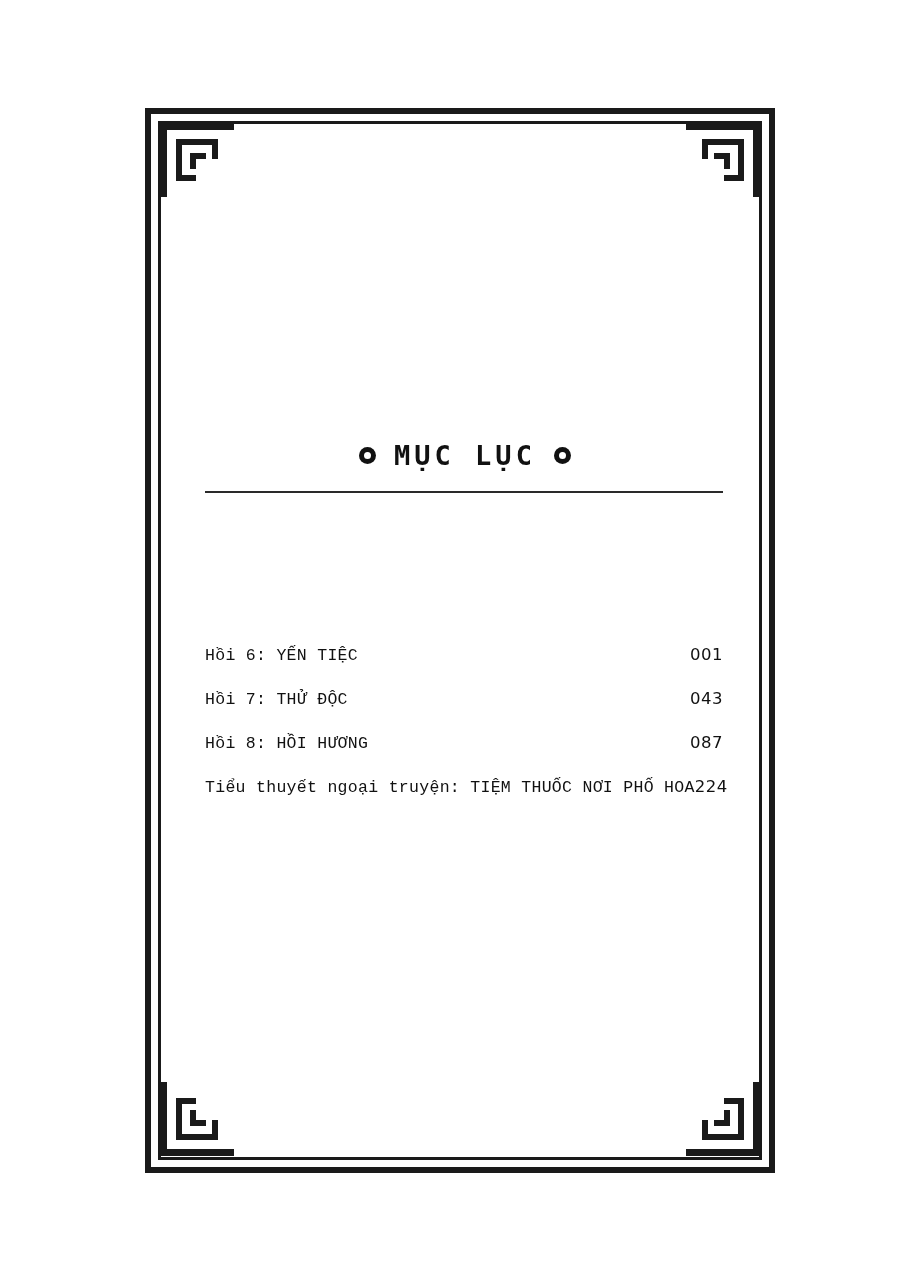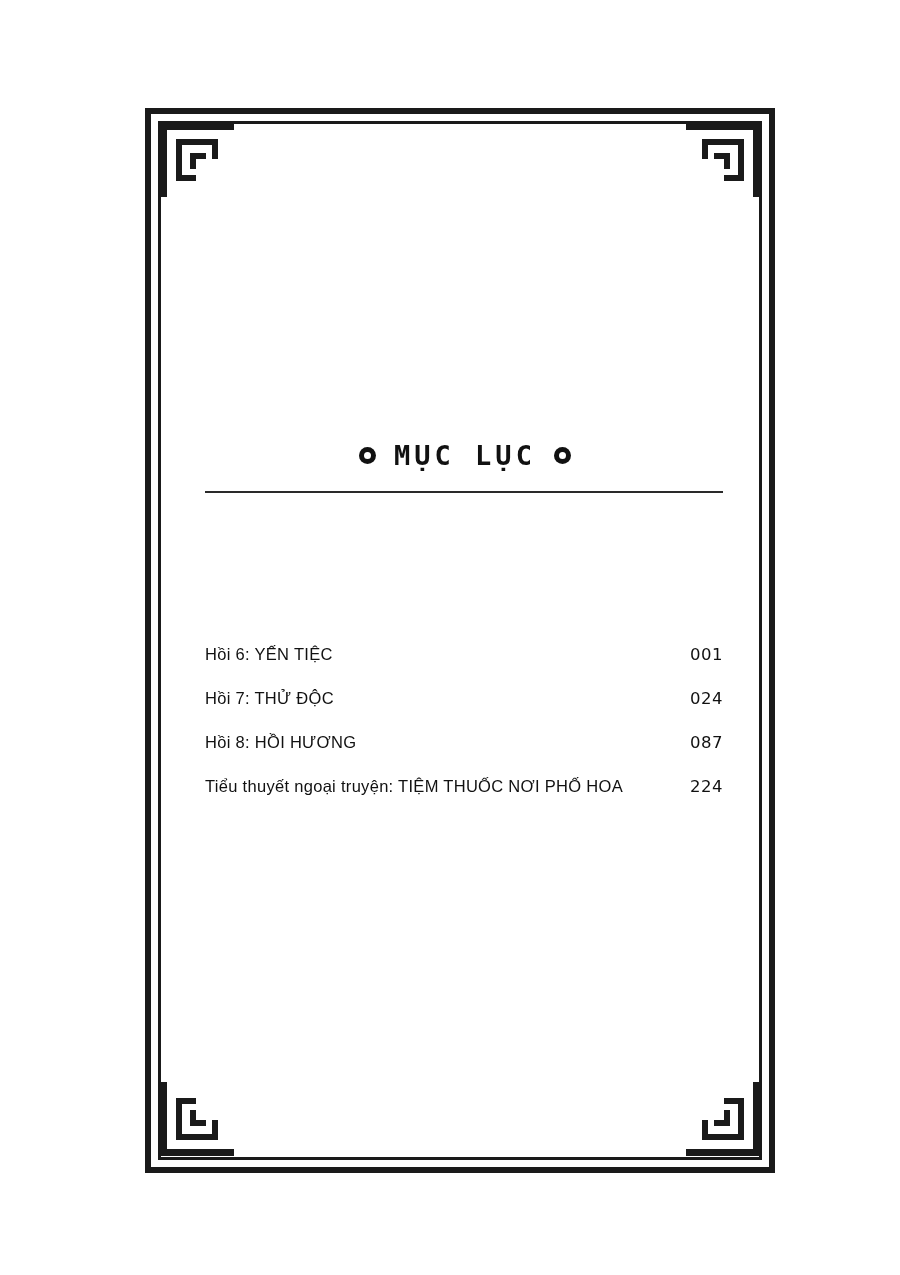--- a/index.html
+++ b/index.html
@@ -120,21 +120,21 @@
     top: 645px;
     width: 518px;
   }
   .toc-row {
     display: flex;
     align-items: baseline;
     justify-content: space-between;
     height: 44px;
   }
   .toc-title {
-    font-family: Liberation Sans, sans-serif;
+    font-family: Liberation Mono, monospace;
     font-size: 16.5px;
     color: #111111;
     letter-spacing: 0.3px;
     white-space: nowrap;
   }
   .toc-page {
     font-family: "DejaVu Sans", sans-serif;
     font-size: 16.5px;
     color: #111111;
     letter-spacing: 0.5px;
@@ -201,21 +201,21 @@
 
   <div class="toc">
 
     <div class="toc-row">
       <span class="toc-title">Hồi 6: YẾN TIỆC</span>
       <span class="toc-page">001</span>
     </div>
 
     <div class="toc-row">
       <span class="toc-title">Hồi 7: THỬ ĐỘC</span>
-      <span class="toc-page">024</span>
+      <span class="toc-page">043</span>
     </div>
 
     <div class="toc-row">
       <span class="toc-title">Hồi 8: HỒI HƯƠNG</span>
       <span class="toc-page">087</span>
     </div>
 
 
     <div class="toc-row">
       <span class="toc-title">Tiểu thuyết ngoại truyện: TIỆM THUỐC NƠI PHỐ HOA</span>

